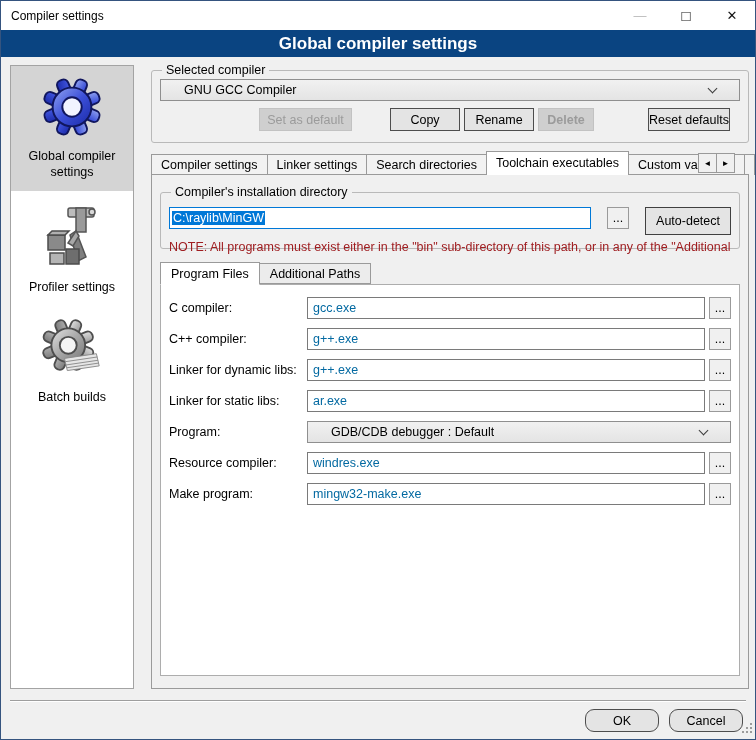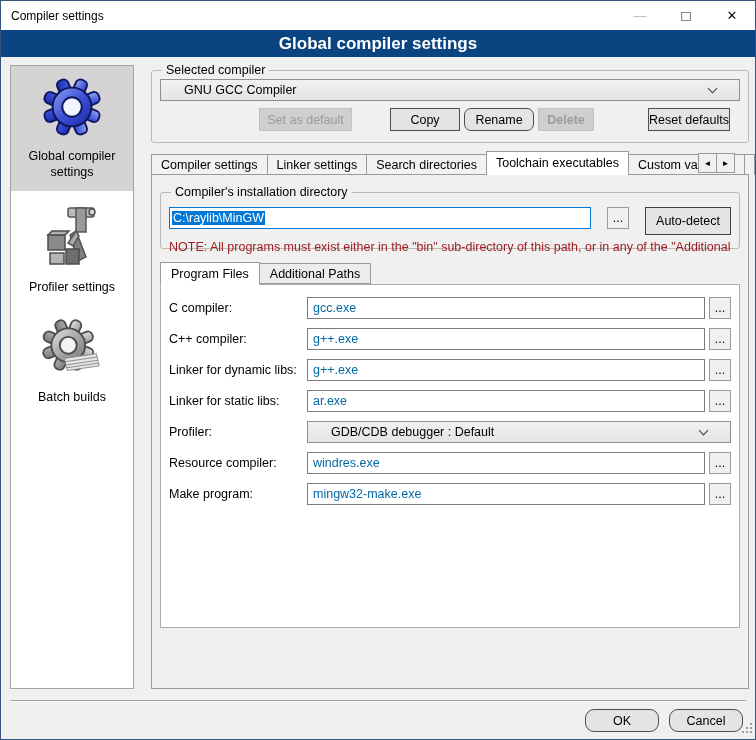--- a/index.html
+++ b/index.html
@@ -46,21 +46,21 @@
   .combo .combo-text { white-space:nowrap; overflow:hidden; }
   .chev { margin-left:auto; width:7px; height:7px; border-right:1.4px solid #3c3c3c;
           border-bottom:1.4px solid #3c3c3c; transform:rotate(45deg); margin-top:-4px; flex:none; }
 
   .btnrow { display:flex; margin-top:7px; height:23px; }
   .btn { height:23px; display:flex; align-items:center; justify-content:center;
          background:#e4e4e4; border:1px solid #4d4d4d; padding:0 16px; white-space:nowrap; }
   .btn.disabled { background:#cfcfcf; border-color:#c2c2c2; color:#9b9b9b; }
   .b-set    { width:93px; margin-left:99px; }
   .b-copy   { width:70px; margin-left:38px; }
-  .b-rename { width:70px; margin-left:4px;border-radius:7px; }
+  .b-rename { width:70px; margin-left:4px; }
   .b-delete { width:56px; margin-left:4px;font-weight:bold; }
   .b-reset  { width:82px; margin-left:auto; margin-right:10px; }
 
   
   .tabstrip { margin-top:8px; height:24px; display:flex; align-items:flex-end; position:relative;
               padding-right:56px; }
   .tab { height:21px; line-height:20px; padding:0 9px; background:#f2f2f2;
          border:1px solid #9a9a9a; border-bottom:none; margin-right:-1px; white-space:nowrap; }
   .tab.active { height:24px; line-height:23px; background:#fff; position:relative; z-index:2; }
   .tab.clipped { max-width:60px; overflow:hidden; padding-right:0; }
@@ -82,21 +82,21 @@
   .autodetect-btn { height:28px; border:1px solid #404040; background:#e4e4e4; padding:0 10px;
                     display:flex; align-items:center; flex:none; }
   .note { color:#9f1d20; margin-top:5px; white-space:nowrap; overflow:hidden; }
 
   
   .inner-tabs { margin-top:12px; display:flex; align-items:flex-end; height:23px; }
   .itab { height:21px; line-height:20px; padding:0 10px; border:1px solid #9a9a9a;
           background:#ececec; margin-right:-1px; }
   .itab.active { background:#fff; height:23px; line-height:22px; position:relative; z-index:3;
                  border-bottom:1px solid #fff; margin-bottom:-1px; }
-  .inner-panel { background:#fff; border:1px solid #adadad; height:344px; padding:12px 8px;
+  .inner-panel { background:#fff; border:1px solid #adadad; height:392px; padding:12px 8px;
                  position:relative; z-index:1; }
 
   .frow { display:flex; align-items:center; margin-bottom:9px; height:22px; }
   .flabel { width:138px; flex:none; }
   .finput { flex:1; height:22px; border:1px solid #7a7a7a; padding:0 5px; font-size:12.5px;
             font-family:"Liberation Sans", sans-serif; background:#fff; color:#0369a1; outline:none; }
   .frow .browse-btn { margin-left:4px; }
   .fcombo { flex:1; }
 
   
@@ -266,21 +266,21 @@
           <div class="browse-btn">...</div>
         </div>
 
         <div class="frow">
           <span class="flabel">Linker for static libs:</span>
           <input class="finput" value="ar.exe" style="">
           <div class="browse-btn">...</div>
         </div>
 
         <div class="frow">
-          <span class="flabel">Profiler:</span>
+          <span class="flabel">Program:</span>
           <div class="combo fcombo">
             <span class="combo-text">GDB/CDB debugger : Default</span>
             <span class="chev"></span>
           </div>
         </div>
 
         <div class="frow">
           <span class="flabel">Resource compiler:</span>
           <input class="finput" value="windres.exe" style="">
           <div class="browse-btn">...</div>

